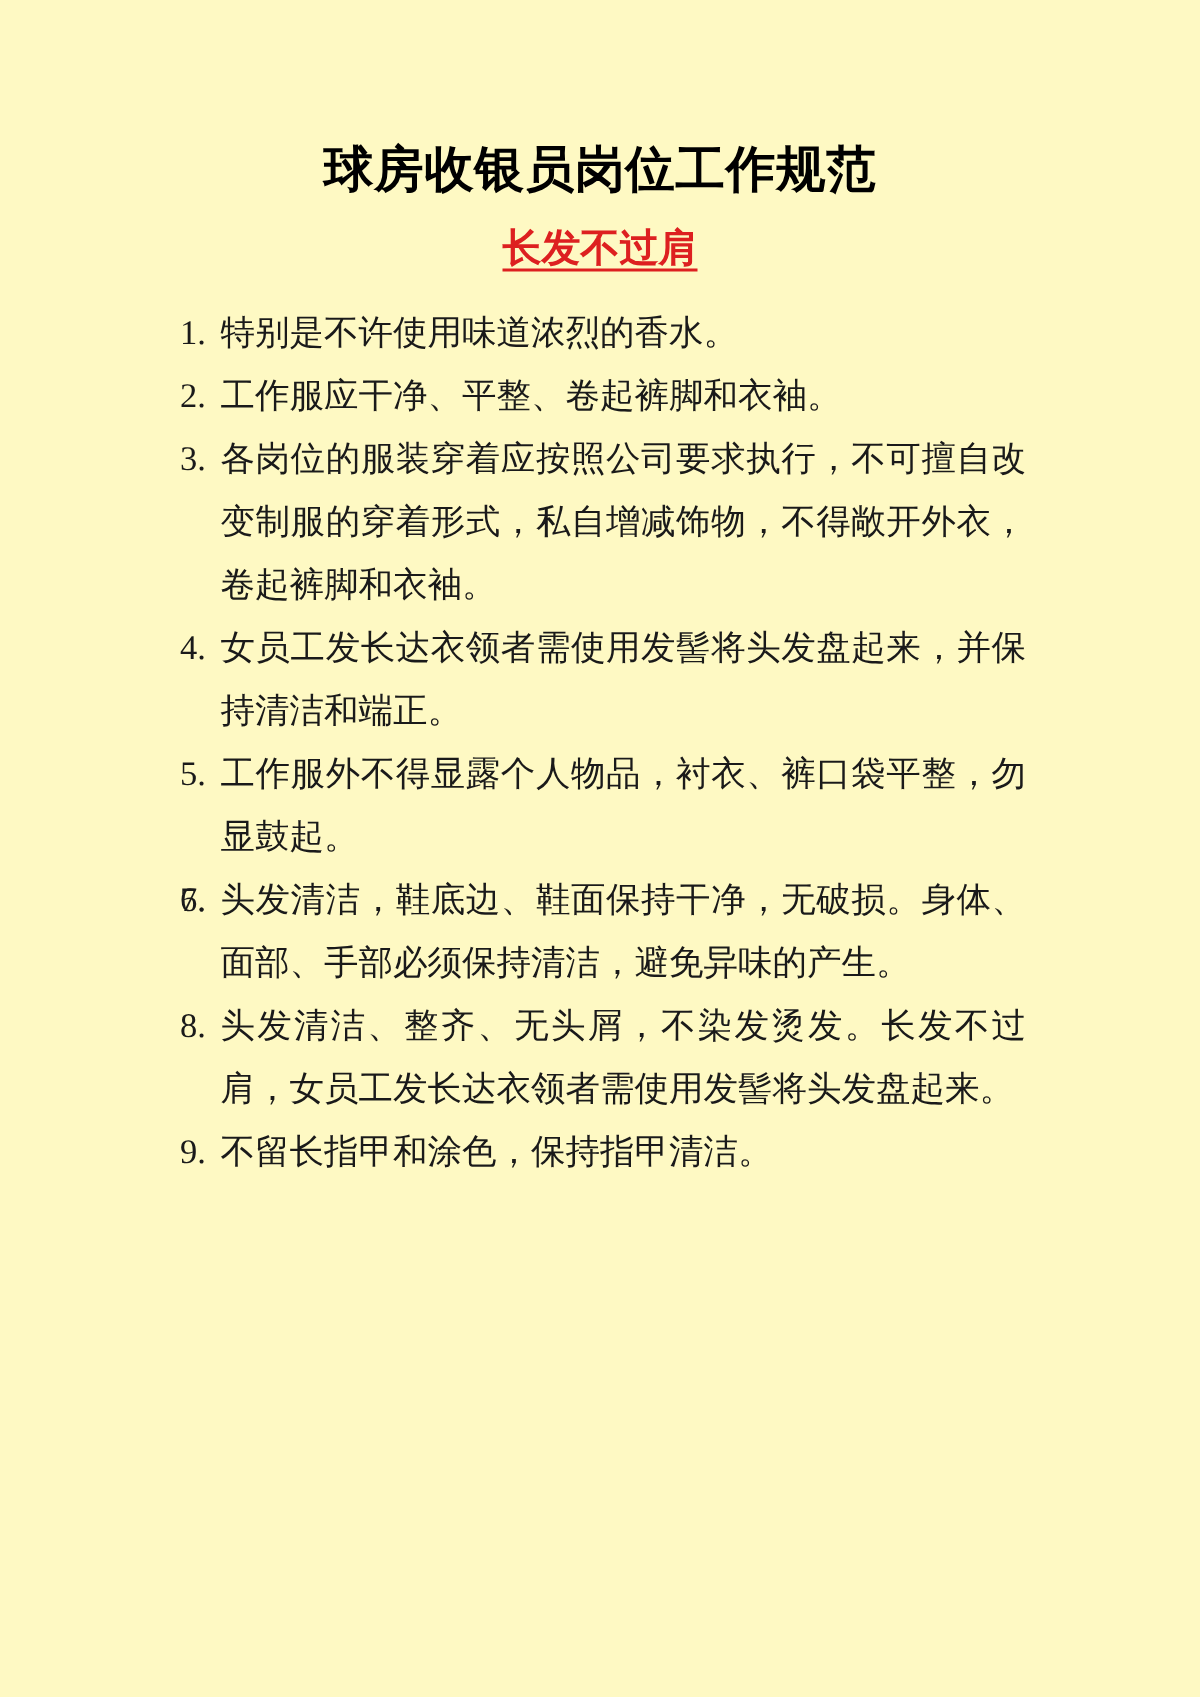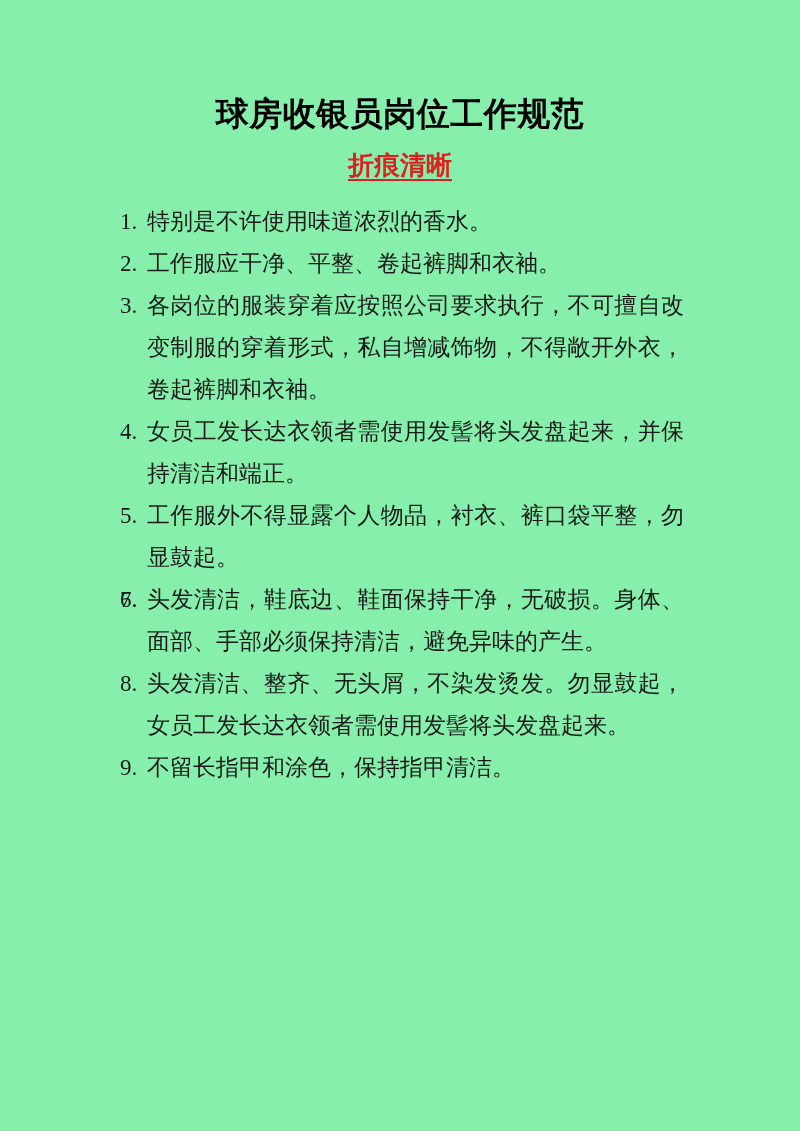--- a/index.html
+++ b/index.html
@@ -2,21 +2,21 @@
 <html><head>
 <meta charset="utf-8">
 <style>
   * { margin: 0; padding: 0; box-sizing: border-box; }
   html, body { background: #ffffff; }
   .page {
     position: relative;
     width: 800px;
     height: 1131px;
     margin: 0 auto;
-    background: #86efac;
+    background: #fef9c3;
     font-family: "Liberation Serif", "DejaVu Serif", serif;
     color: #1a1a1a;
     overflow: hidden;
   }
   .doc-title {
     padding-top: 93px;
     text-align: center;
     font-size: 33px;
     font-weight: bold;
     line-height: 42px;
@@ -58,21 +58,21 @@
   .list-item.double-digit { text-indent: 24px; }
   .list-item.double-digit .item-num { left: -2px; text-indent: 0; }
 </style>
 </head>
 <body>
 
 <div class="page">
 
   <div class="doc-title">球房收银员岗位工作规范</div>
 
-  <div class="section-heading">折痕清晰</div>
+  <div class="section-heading">长发不过肩</div>
 
   <div class="rule-list">
 
     <div class="list-item">
       <span class="item-num">1.</span>
       <span class="item-text">特别是不许使用味道浓烈的香水。</span>
     </div>
 
     <div class="list-item">
       <span class="item-num">2.</span>
@@ -98,21 +98,21 @@
       <span class="item-num">6.</span>
     </div>
 
     <div class="list-item">
       <span class="item-num">7.</span>
       <span class="item-text">头发清洁，鞋底边、鞋面保持干净，无破损。身体、面部、手部必须保持清洁，避免异味的产生。</span>
     </div>
 
     <div class="list-item">
       <span class="item-num">8.</span>
-      <span class="item-text">头发清洁、整齐、无头屑，不染发烫发。勿显鼓起，女员工发长达衣领者需使用发髻将头发盘起来。</span>
+      <span class="item-text">头发清洁、整齐、无头屑，不染发烫发。长发不过肩，女员工发长达衣领者需使用发髻将头发盘起来。</span>
     </div>
 
     <div class="list-item">
       <span class="item-num">9.</span>
       <span class="item-text">不留长指甲和涂色，保持指甲清洁。</span>
     </div>
 
 
   </div>
 

